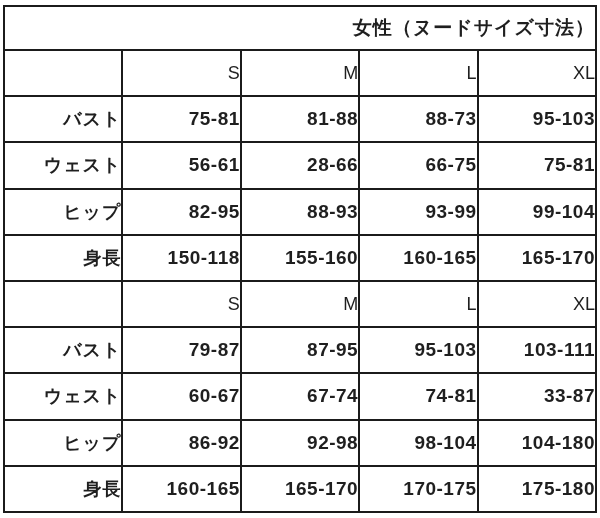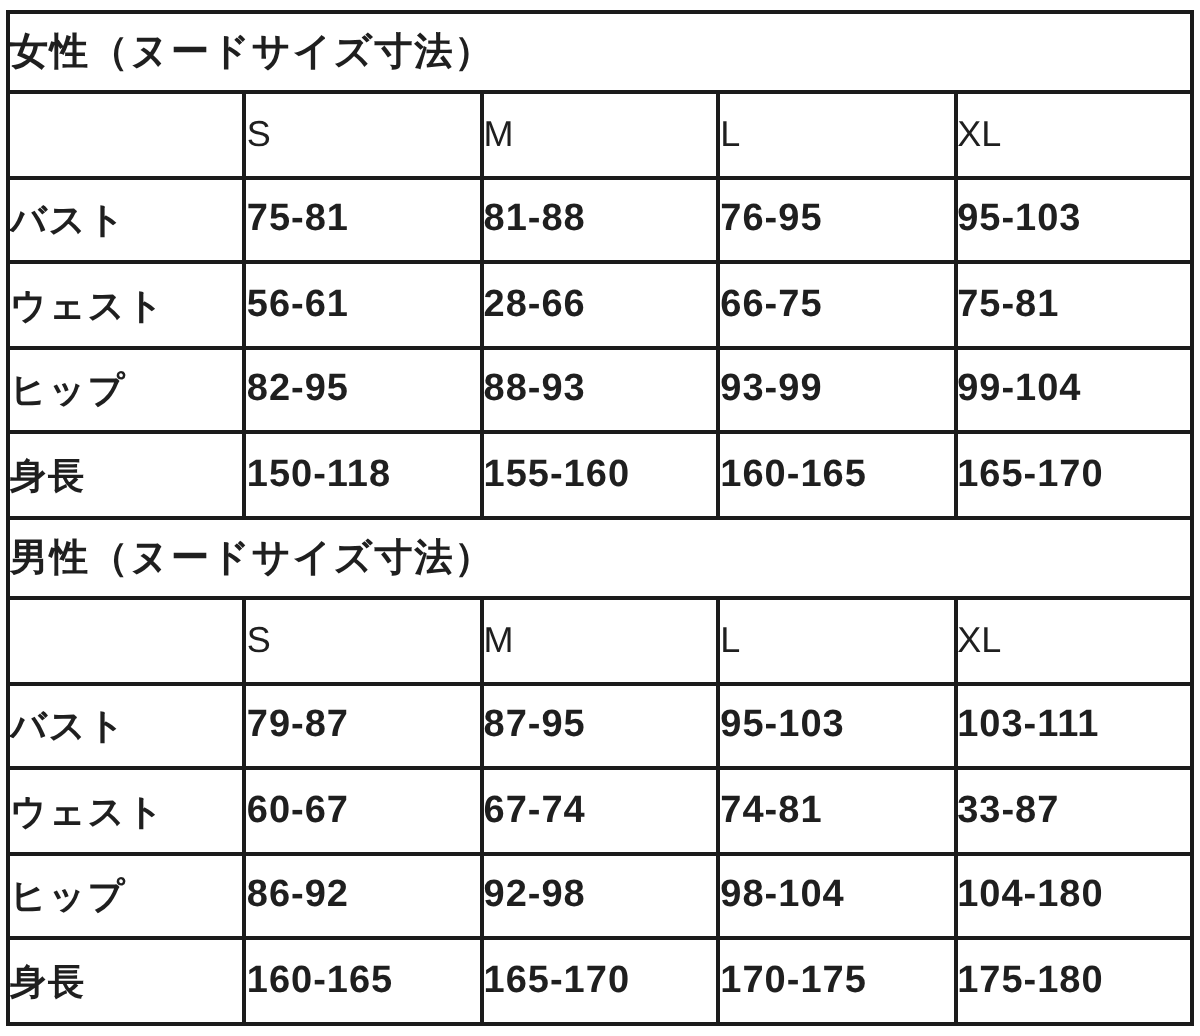--- a/index.html
+++ b/index.html
@@ -22,21 +22,21 @@
     top: 5px;
     width: 594px;
     height: 508px;
     border-collapse: collapse;
     table-layout: fixed;
     background: #ffffff;
   }
   table.size-chart col { width: 20%; }
   table.size-chart td {
     border: 2px solid #1b1b1b;
-    text-align: left;
+    text-align: right;
     vertical-align: middle;
     color: #1f1f1f;
     padding: 0;
     overflow: hidden;
     white-space: nowrap;
   }
   td.title-cell {
     font-size: 19px;
     font-weight: bold;
     letter-spacing: 1px;
@@ -79,21 +79,21 @@
         <td class="label-cell"></td>
         <td class="size-cell">S</td>
         <td class="size-cell">M</td>
         <td class="size-cell">L</td>
         <td class="size-cell">XL</td>
       </tr>
       <tr>
         <td class="label-cell">バスト</td>
         <td class="num-cell">75-81</td>
         <td class="num-cell">81-88</td>
-        <td class="num-cell">76-95</td>
+        <td class="num-cell">88-73</td>
         <td class="num-cell">95-103</td>
       </tr>
       <tr>
         <td class="label-cell">ウェスト</td>
         <td class="num-cell">56-61</td>
         <td class="num-cell">28-66</td>
         <td class="num-cell">66-75</td>
         <td class="num-cell">75-81</td>
       </tr>
       <tr>
@@ -106,23 +106,20 @@
       <tr>
         <td class="label-cell">身長</td>
         <td class="num-cell">150-118</td>
         <td class="num-cell">155-160</td>
         <td class="num-cell">160-165</td>
         <td class="num-cell">165-170</td>
       </tr>
     </tbody>
 
     <tbody>
-      <tr class="title-row">
-        <td colspan="5" class="title-cell">男性（ヌードサイズ寸法）</td>
-      </tr>
       <tr>
         <td class="label-cell"></td>
         <td class="size-cell">S</td>
         <td class="size-cell">M</td>
         <td class="size-cell">L</td>
         <td class="size-cell">XL</td>
       </tr>
       <tr>
         <td class="label-cell">バスト</td>
         <td class="num-cell">79-87</td>

